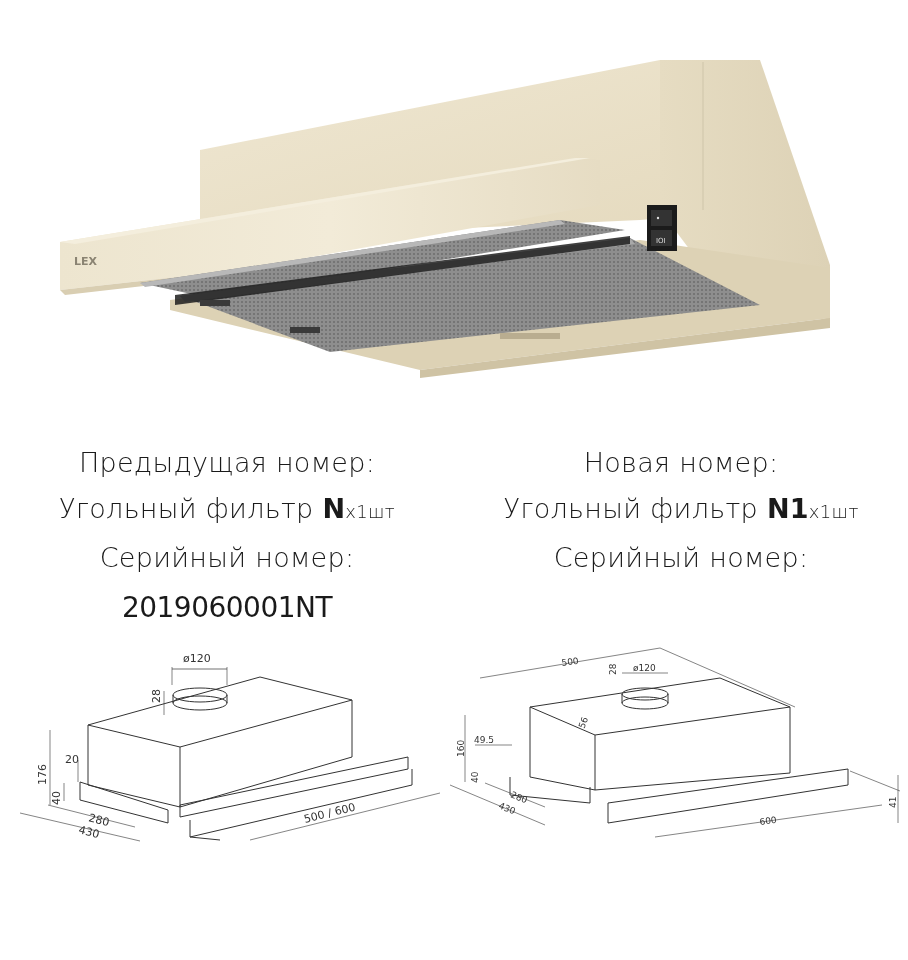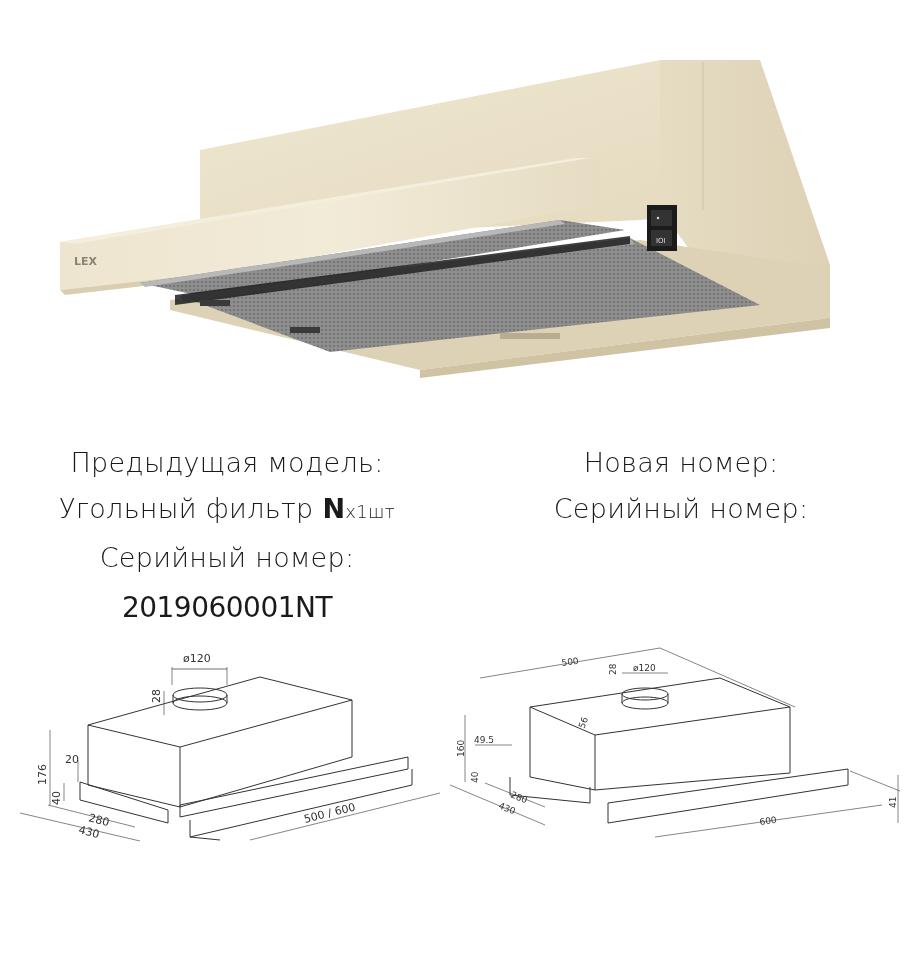--- a/index.html
+++ b/index.html
@@ -72,30 +72,33 @@
       <rect x="647" y="205" width="30" height="46" fill="#1b1b1b"></rect>
       <rect x="651" y="210" width="21" height="16" fill="#333"></rect>
       <rect x="651" y="230" width="21" height="16" fill="#333"></rect>
       <circle cx="658" cy="218" r="1.2" fill="#ddd"></circle>
       <text x="656" y="243" font-size="7" fill="#ddd">IOI</text>
     </g>
   </svg>
 </div>
 
 <div class="col left">
-  <div class="line">Предыдущая модель:</div>
+  <div class="line">Предыдущая номер:</div>
   <div class="line">
     <span>Угольный фильтр </span><span class="bold">N</span><span class="small">x1</span><span class="small">шт</span>
   </div>
   <div class="line">Серийный номер:</div>
   <div class="serial">2019060001NT</div>
 </div>
 
 <div class="col right">
   <div class="line">Новая номер:</div>
+  <div class="line">
+    <span>Угольный фильтр </span><span class="bold">N1</span><span class="small">x1</span><span class="small">шт</span>
+  </div>
   <div class="line">Серийный номер:</div>
 </div>
 
 <div class="drawing left">
   <svg width="430" height="210" viewBox="0 0 430 210" fill="none" stroke="#333" stroke-width="1">
 
     <polyline points="68,80 240,32 332,55 332,112 160,162 68,140 68,80"></polyline>
     <polyline points="68,80 160,102 332,55"></polyline>
     <line x1="160" y1="102" x2="160" y2="162"></line>
 

